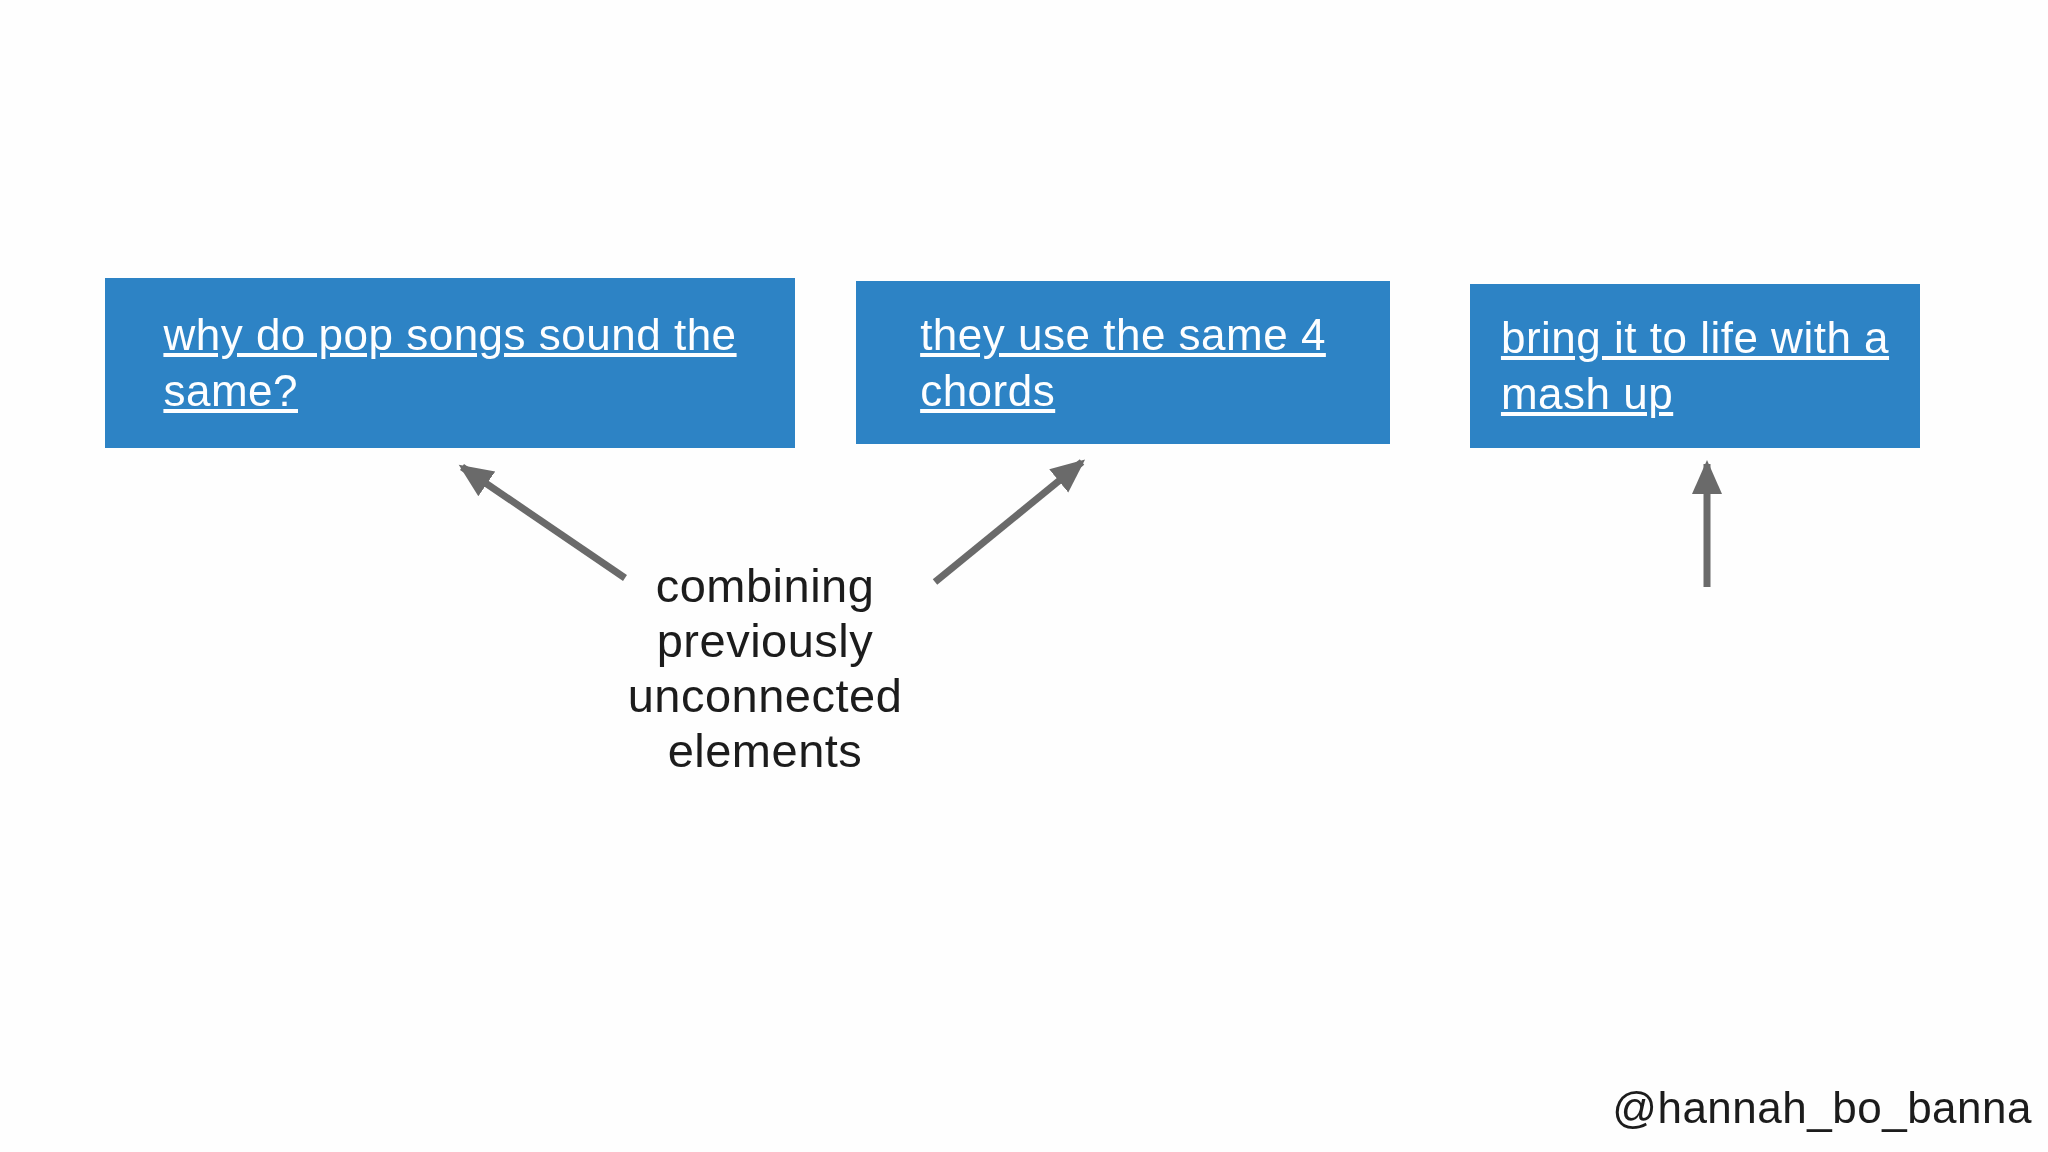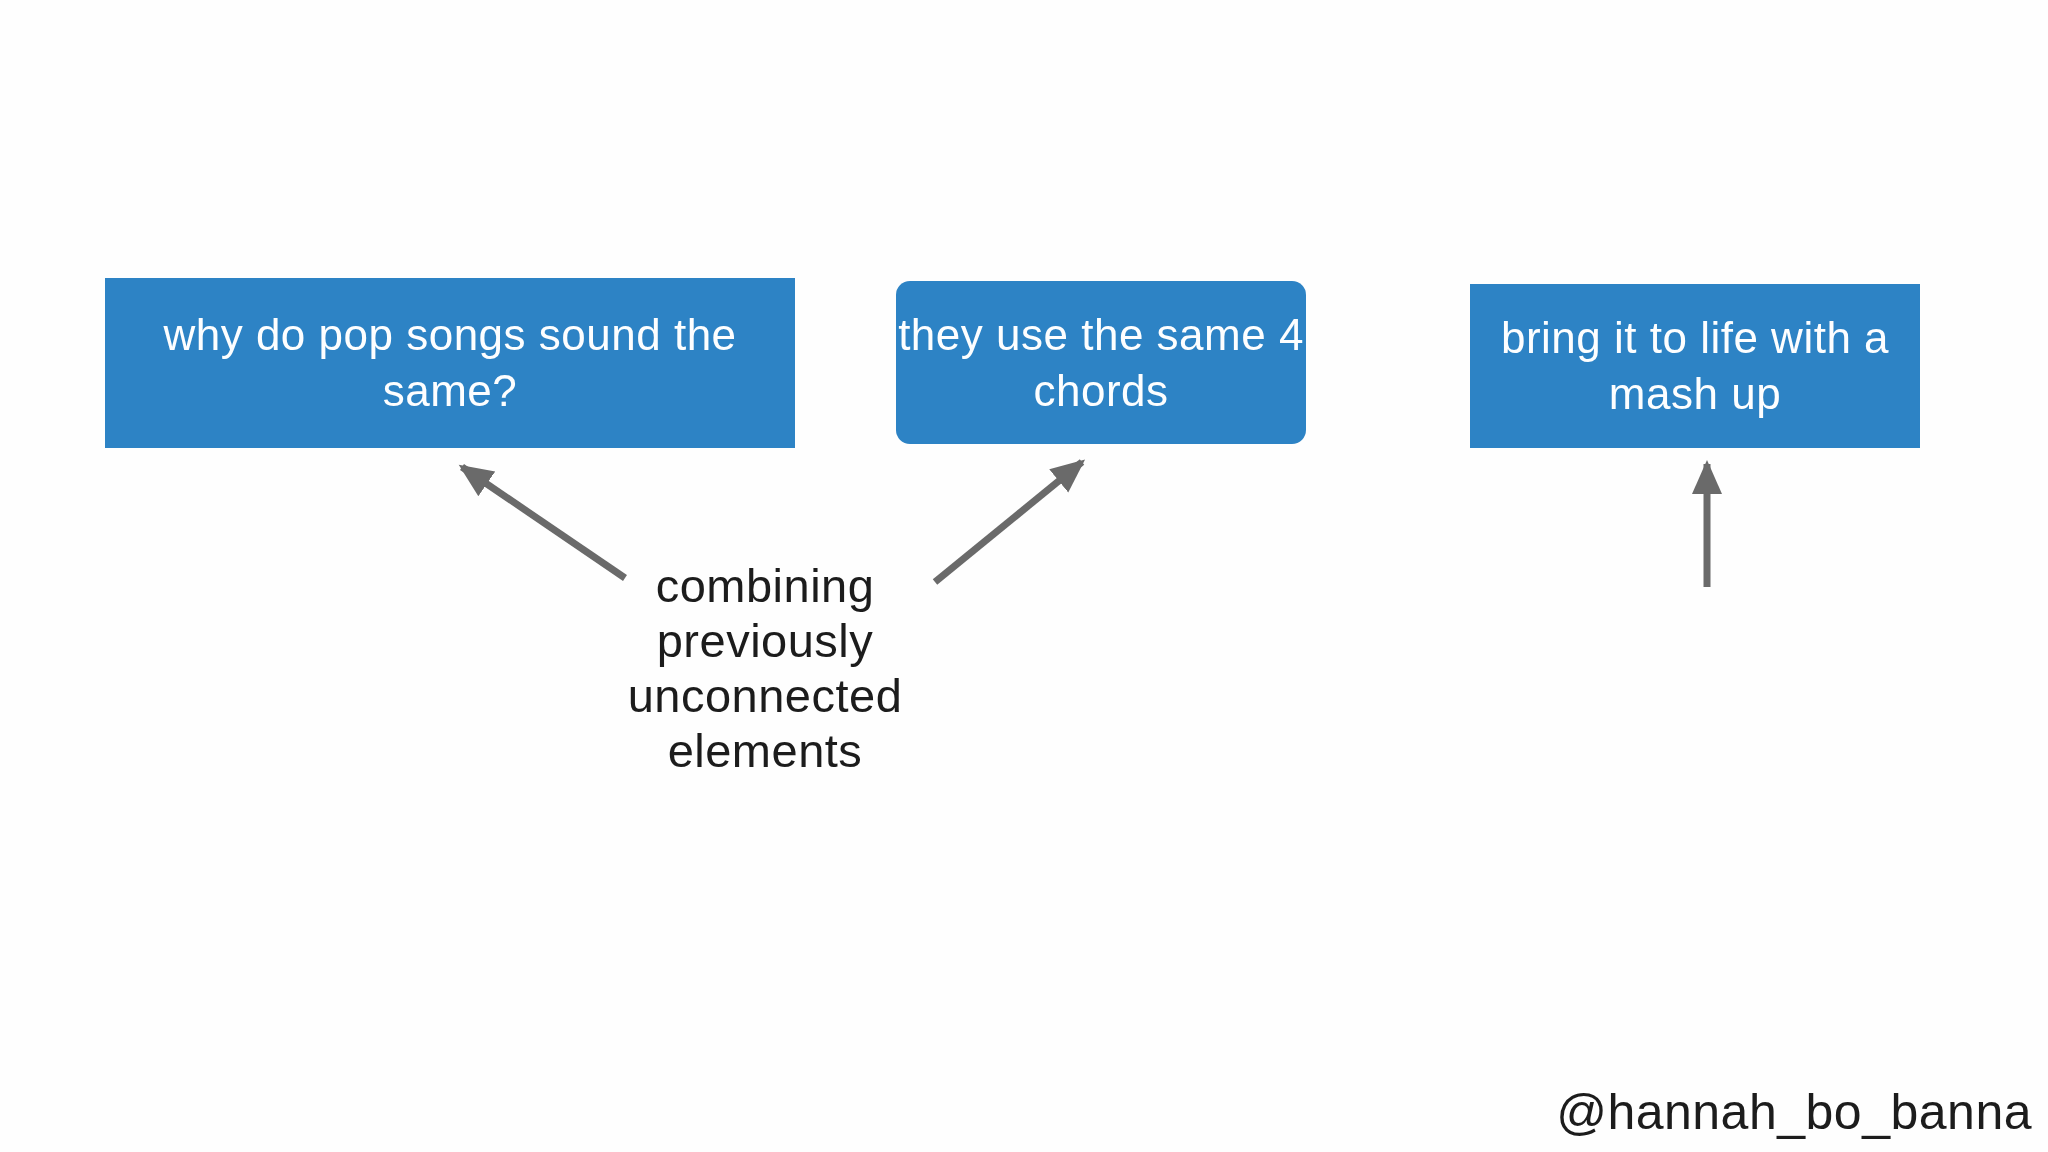--- a/index.html
+++ b/index.html
@@ -15,50 +15,50 @@
     overflow: hidden;
     font-family: "Liberation Sans", "DejaVu Sans", sans-serif;
   }
   .concept-box {
     position: absolute;
     background: var(--box-fill, #2d83c5);
     color: var(--box-text, #fdfeff);
     display: flex;
     align-items: center;
     justify-content: center;
-    text-align: center;
     font-size: 44px;
     font-weight: 300;
     line-height: 56px;
     letter-spacing: 0.5px;
     white-space: pre-line;
+    text-decoration: underline;
   }
   .box-question { left: 105px; top: 278px; width: 690px; height: 170px; }
-  .box-chords   { left: 896px; top: 281px; width: 410px; height: 163px; border-radius: 14px; }
+  .box-chords   { left: 856px; top: 281px; width: 534px; height: 163px; }
   .box-mashup   { left: 1470px; top: 284px; width: 450px; height: 164px; }
 
   .annotation {
     position: absolute;
     color: var(--annotation-text, #1c1c1c);
     font-size: 47px;
     font-weight: 300;
     line-height: 55px;
     letter-spacing: 0.5px;
     text-align: center;
     white-space: pre-line;
   }
   .annotation-combining { left: 565px; top: 558px; width: 400px; text-align: center; }
   .annotation-execute   { left: 1495px; top: 592px; width: 424px; line-height: 56px; }
 
   .watermark {
     position: absolute;
     right: 16px;
     top: 1083px;
     color: var(--annotation-text, #1c1c1c);
-    font-size: 50px;
+    font-size: 44px;
     font-weight: 300;
     letter-spacing: 0.5px;
   }
   .arrows-layer {
     position: absolute;
     left: 0;
     top: 0;
     width: 2048px;
     height: 1152px;
     pointer-events: none;

